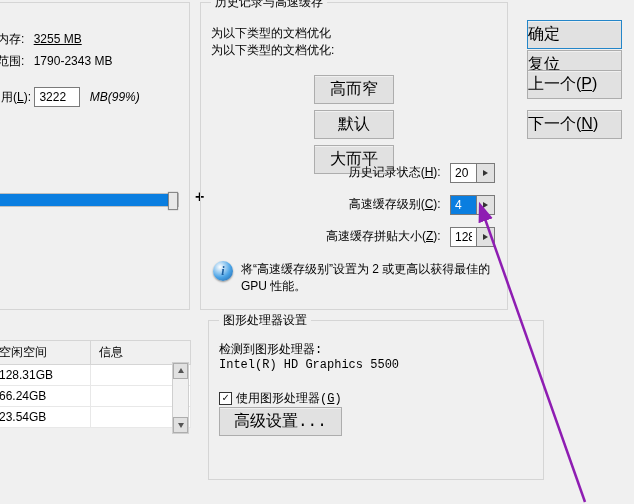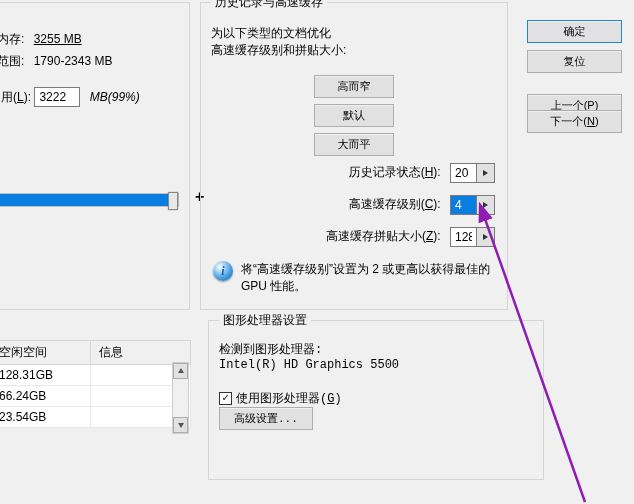--- a/index.html
+++ b/index.html
@@ -25,22 +25,21 @@
     left: 10px;
     background: #f0f0f0;
     padding: 0 4px;
     font-size: 12px;
   }
   .btn {
     display: inline-block;
     border: 1px solid #adadad;
     background: #e1e1e1;
     padding: 3px 14px;
-    font-size: 11px;
-    text-align: center;
+    font-size: 16px;
     cursor: pointer;
     box-shadow: 0 1px 0 rgba(255,255,255,0.5) inset;
   }
   .btn-right {
     position: absolute;
     width: 95px;
     padding: 3px 0;
   }
   .btn-ok {
     border: 1px solid #2486c9;
@@ -179,21 +178,21 @@
   <div class="slider-track" style="left:-10px; top:190px; width:268px;">
     <div class="slider-fill" style="width:260px;"></div>
     <div class="slider-thumb" style="left:256px;"></div>
   </div>
   <div class="plus" style="left:274px; top:185px;">+</div>
 </div>
 
 <div class="group-box" style="left:200px; top:2px; width:308px; height:308px;">
   <div class="group-title">历史记录与高速缓存</div>
   <div style="margin-top:12px;">为以下类型的文档优化</div>
-  <div>高速缓存级别和拼贴大小:</div>
+  <div>为以下类型的文档优化:</div>
 
   <div style="text-align:center; margin-top:16px;">
     <div class="btn" style="width:80px;">高而窄</div>
   </div>
   <div style="text-align:center; margin-top:6px;">
     <div class="btn" style="width:80px;">默认</div>
   </div>
   <div style="text-align:center; margin-top:6px;">
     <div class="btn" style="width:80px;">大而平</div>
   </div>
@@ -285,21 +284,21 @@
       <span><span>使用图形处理器(</span><span class="underline">G</span><span>)</span></span>
     </label>
   </div>
   <div style="margin-top:0;">
     <div class="btn">高级设置...</div>
   </div>
 </div>
 
 <div class="btn btn-right btn-ok" style="right:12px; top:20px;">确定</div>
 <div class="btn btn-right" style="right:12px; top:50px;">复位</div>
-<div class="btn btn-right" style="right:12px; top:94px;">
+<div class="btn btn-right" style="right:12px; top:70px;">
   <span>上一个(</span><span class="underline">P</span><span>)</span>
 </div>
 <div class="btn btn-right" style="right:12px; top:110px;">
   <span>下一个(</span><span class="underline">N</span><span>)</span>
 </div>
 
 <svg class="arrow-line" style="left:0;top:0;" width="634" height="504">
   <defs>
     <marker id="ah" markerWidth="10" markerHeight="10" refX="2" refY="3" orient="auto">
       <path d="M0,0 L0,6 L8,3 z" fill="#8e1db2"></path>

